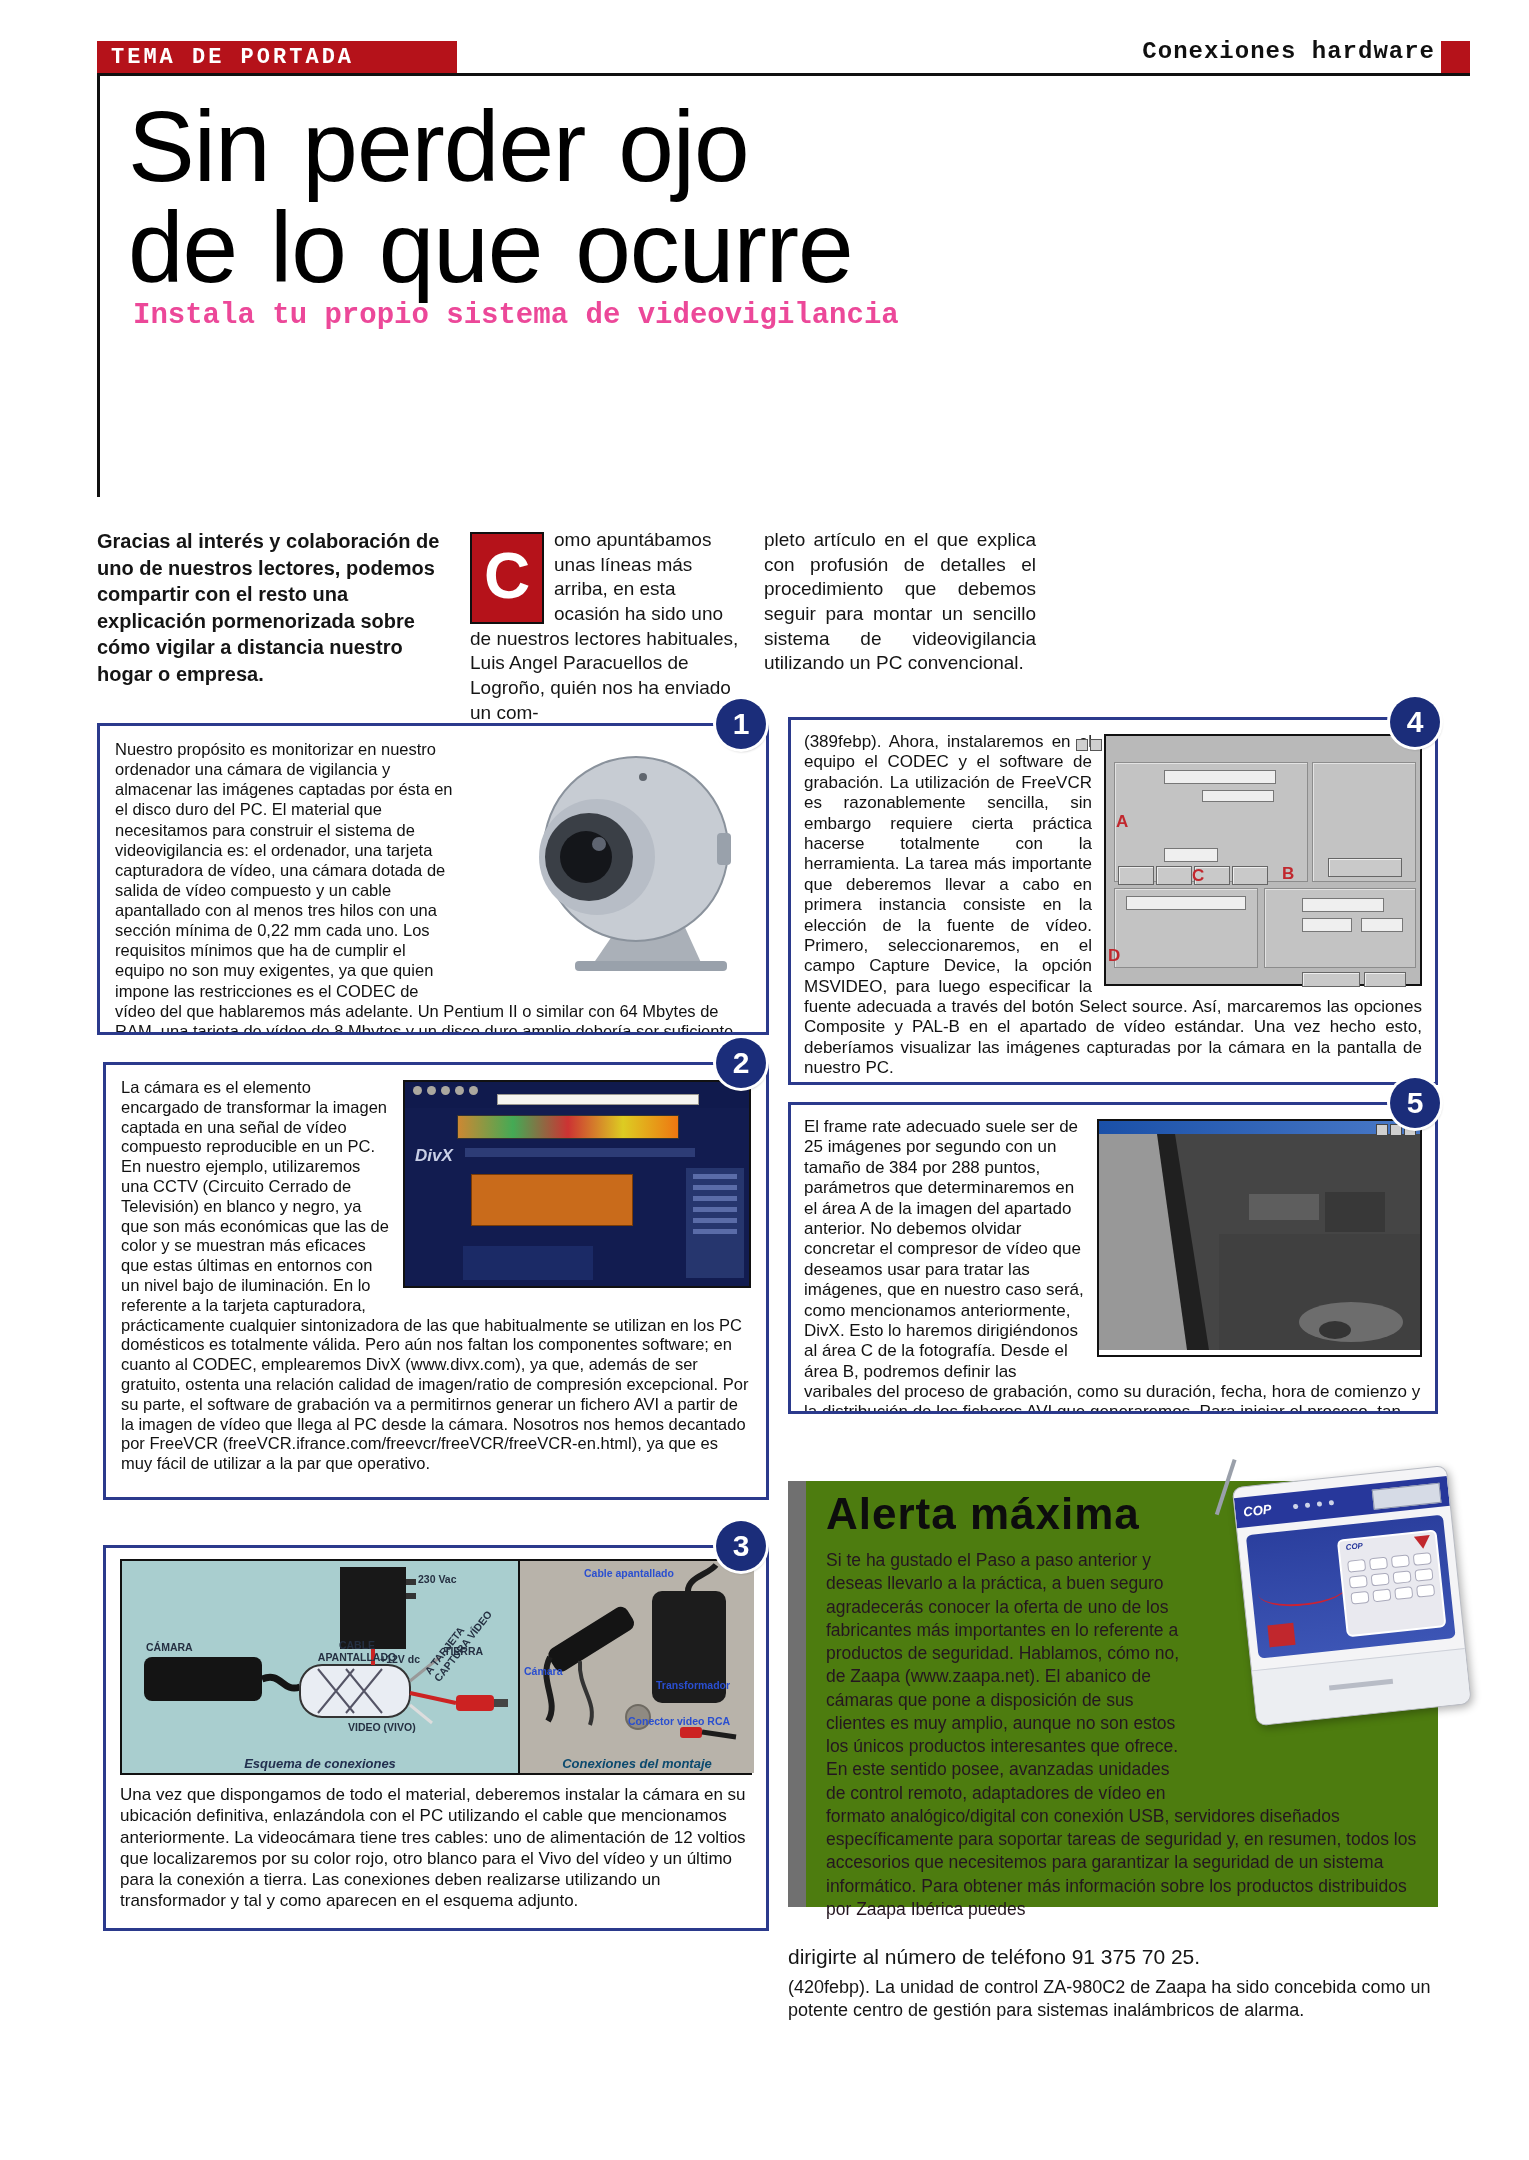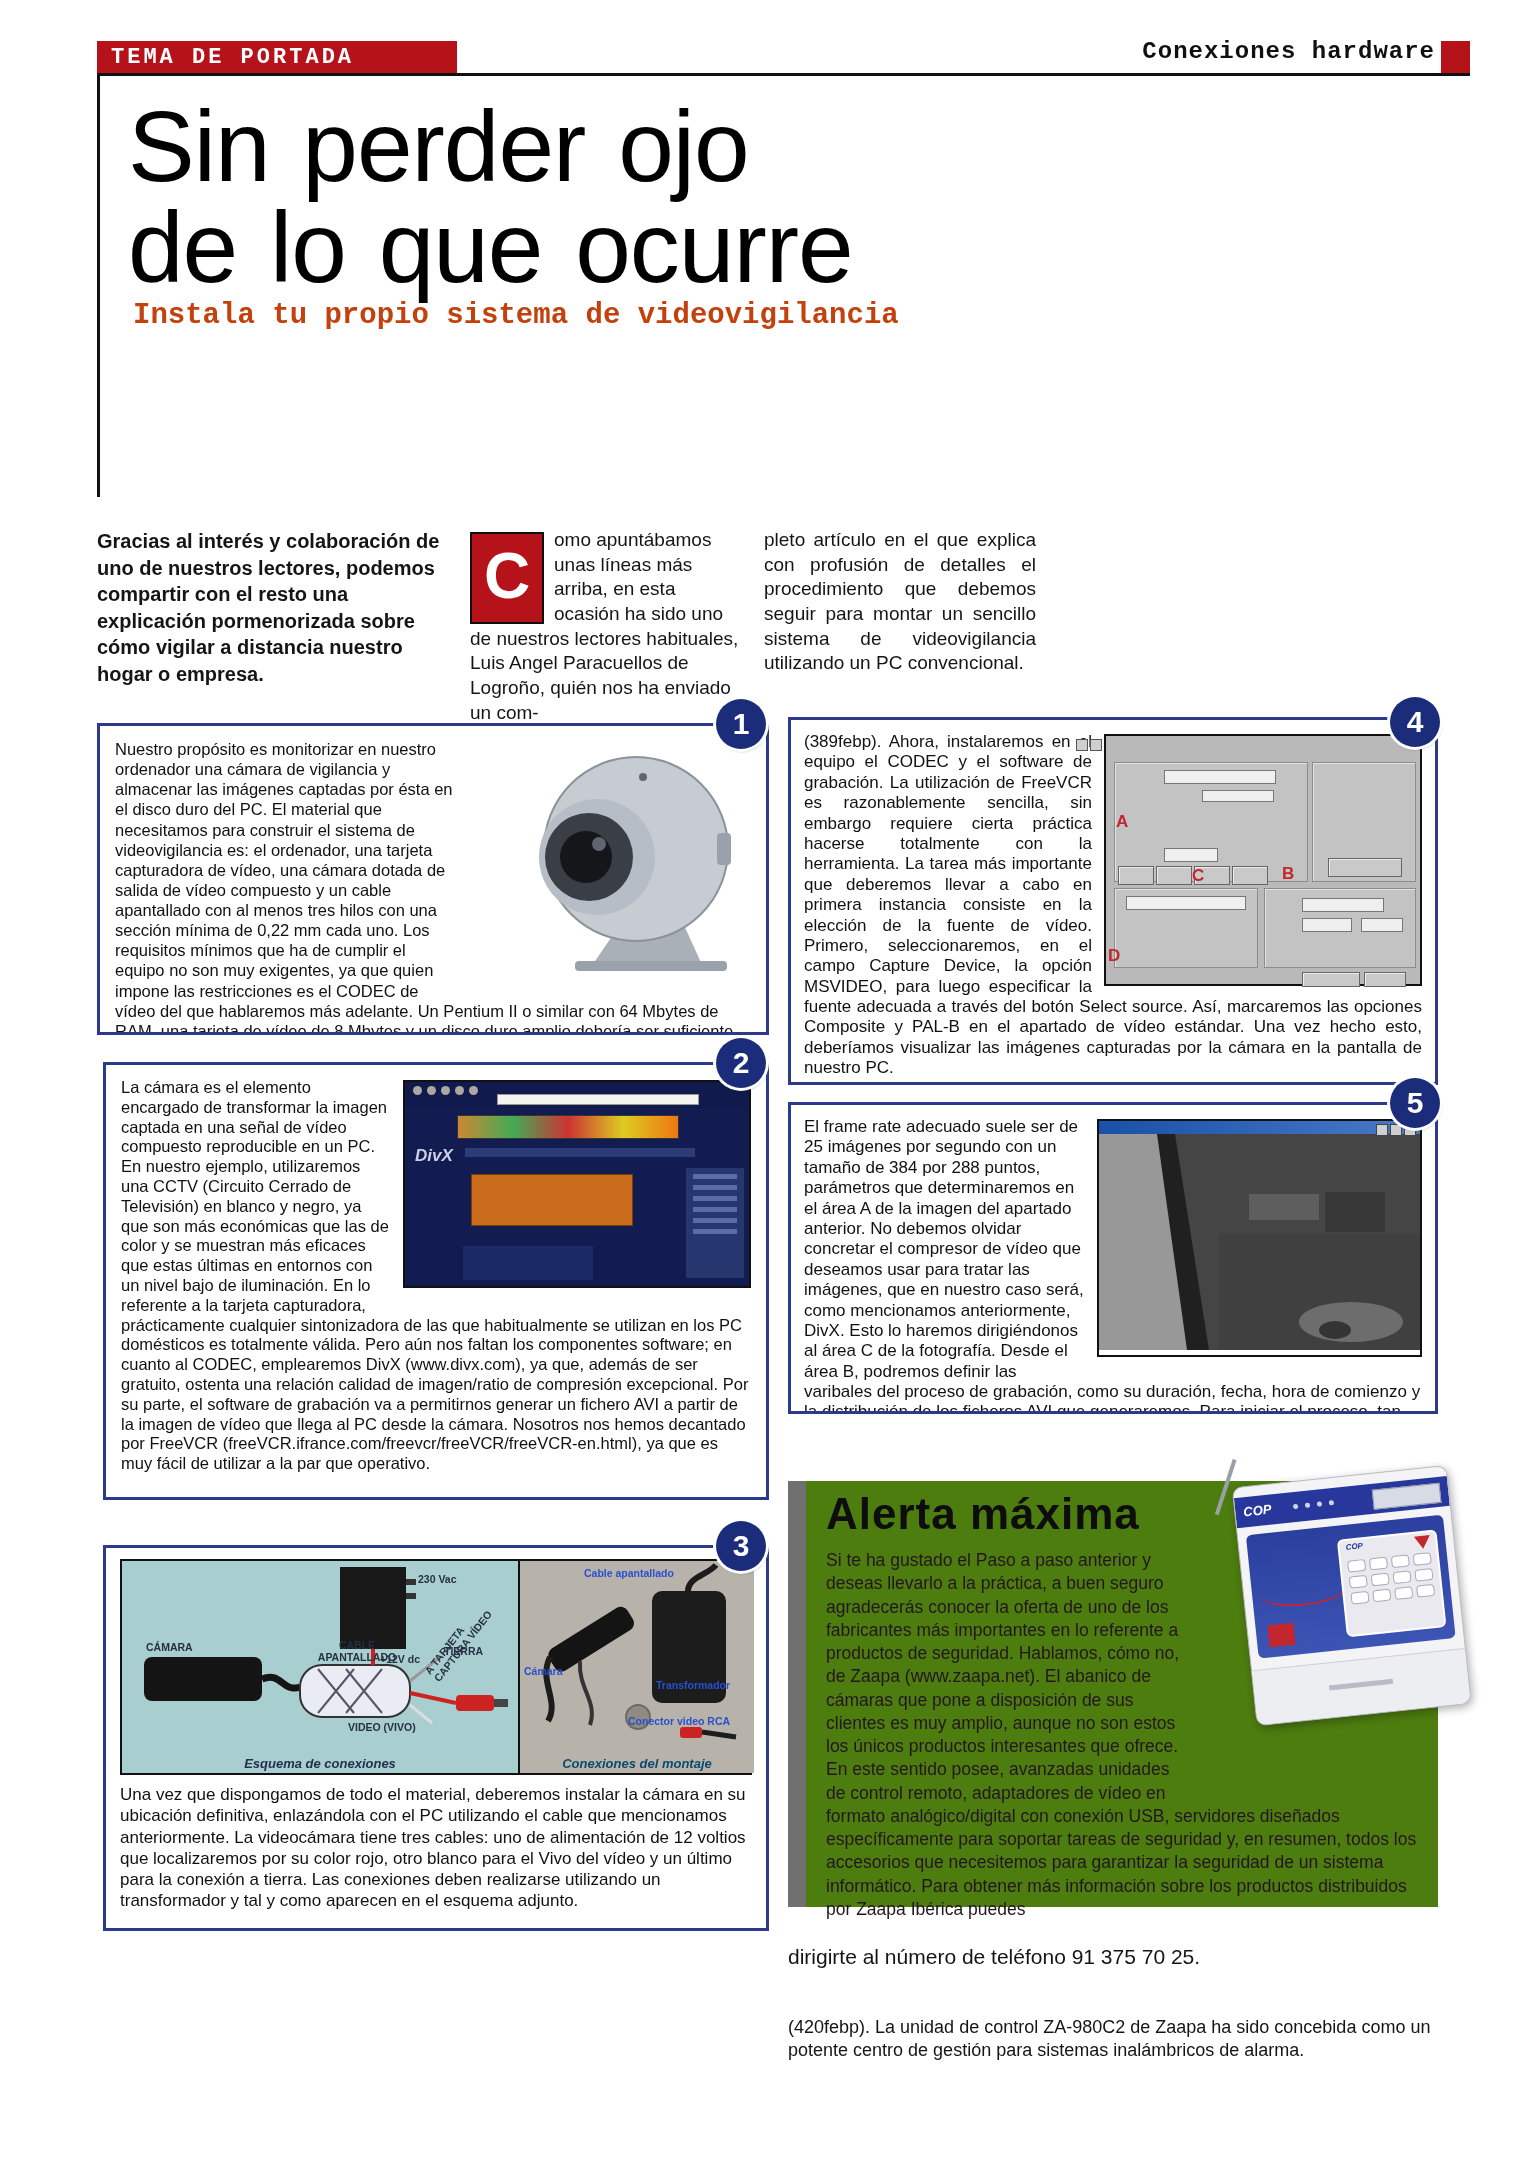--- a/index.html
+++ b/index.html
@@ -11,21 +11,21 @@
         color:#fff;font-size:22px;line-height:34px;letter-spacing:3px;padding-left:14px;}
   .section-tag{position:absolute;left:800px;top:38px;width:635px;text-align:right;
         font-family:"Liberation Mono","DejaVu Sans Mono",monospace;font-weight:bold;font-size:24px;color:#101010;letter-spacing:1px;}
   .red-square{position:absolute;left:1441px;top:41px;width:29px;height:32px;background:#b5121a;}
   .header-rule{position:absolute;left:97px;top:73px;width:1373px;height:3px;background:#101010;}
   .left-rule{position:absolute;left:97px;top:73px;width:3px;height:424px;background:#101010;}
   
   .main-title{position:absolute;left:128px;top:96px;font-size:100px;line-height:101px;font-weight:400;
         letter-spacing:-1px;word-spacing:6px;color:#000;font-stretch:condensed;}
   .subtitle{position:absolute;left:133px;top:299px;font-family:"Liberation Mono","DejaVu Sans Mono",monospace;
-        font-weight:bold;font-size:29px;color:#c2410c;letter-spacing:0px;}
+        font-weight:bold;font-size:29px;color:#ec4899;letter-spacing:0px;}
   
   .intro-col{position:absolute;top:528px;font-size:19px;line-height:1.3;color:#151515;font-stretch:condensed;}
   .intro-lead{left:97px;width:352px;font-weight:bold;font-size:20px;line-height:1.33;}
   .intro-c2{left:470px;width:276px;}
   .intro-c3{left:764px;width:272px;text-align:justify;}
   .dropcap{float:left;width:70px;height:88px;background:#b5121a;border:2px solid #101010;margin:4px 10px 2px 0;
         color:#fff;font-weight:bold;font-size:64px;line-height:84px;text-align:center;}
   
   .box{position:absolute;background:#fff;border:3px solid #2b3a8c;overflow:hidden;}
   .box p{margin:0;font-stretch:condensed;}
@@ -102,21 +102,21 @@
   .keypad .kcop{position:absolute;left:6px;top:2px;font-size:8px;font-weight:bold;font-style:italic;color:#27379b;}
   .keypad .tri{position:absolute;right:5px;top:3px;width:0;height:0;border-left:8px solid transparent;
         border-right:8px solid transparent;border-top:13px solid #c1272d;}
   .keys{display:grid;grid-template-columns:repeat(4,1fr);gap:4px;margin-top:6px;}
   .keys i{height:10px;background:#fff;border:1px solid #aab;border-radius:4px;}
   .dev-red{position:absolute;left:12px;bottom:10px;width:26px;height:22px;background:#c1272d;}
   .dev-tray{position:absolute;bottom:0;left:0;right:0;height:54px;background:#eceef2;border-top:1px solid #cdd0d8;}
   .dev-slot{position:absolute;left:50%;top:22px;width:64px;height:5px;margin-left:-32px;background:#b8bcc6;}
   
   .footer-line1{position:absolute;left:788px;top:1945px;font-size:21px;color:#151515;font-stretch:condensed;}
-  .footer-line2{position:absolute;left:788px;top:1976px;width:650px;font-size:18px;line-height:1.27;color:#151515;font-stretch:condensed;margin-top:40px;}
+  .footer-line2{position:absolute;left:788px;top:1976px;width:650px;font-size:18px;line-height:1.27;color:#151515;font-stretch:condensed;}
 </style>
 </head>
 <body>
 
 <div class="page">
 
   <div class="kicker">
     <span>TEMA DE PORTADA</span>
   </div>
   <div class="section-tag">Conexiones hardware</div>

